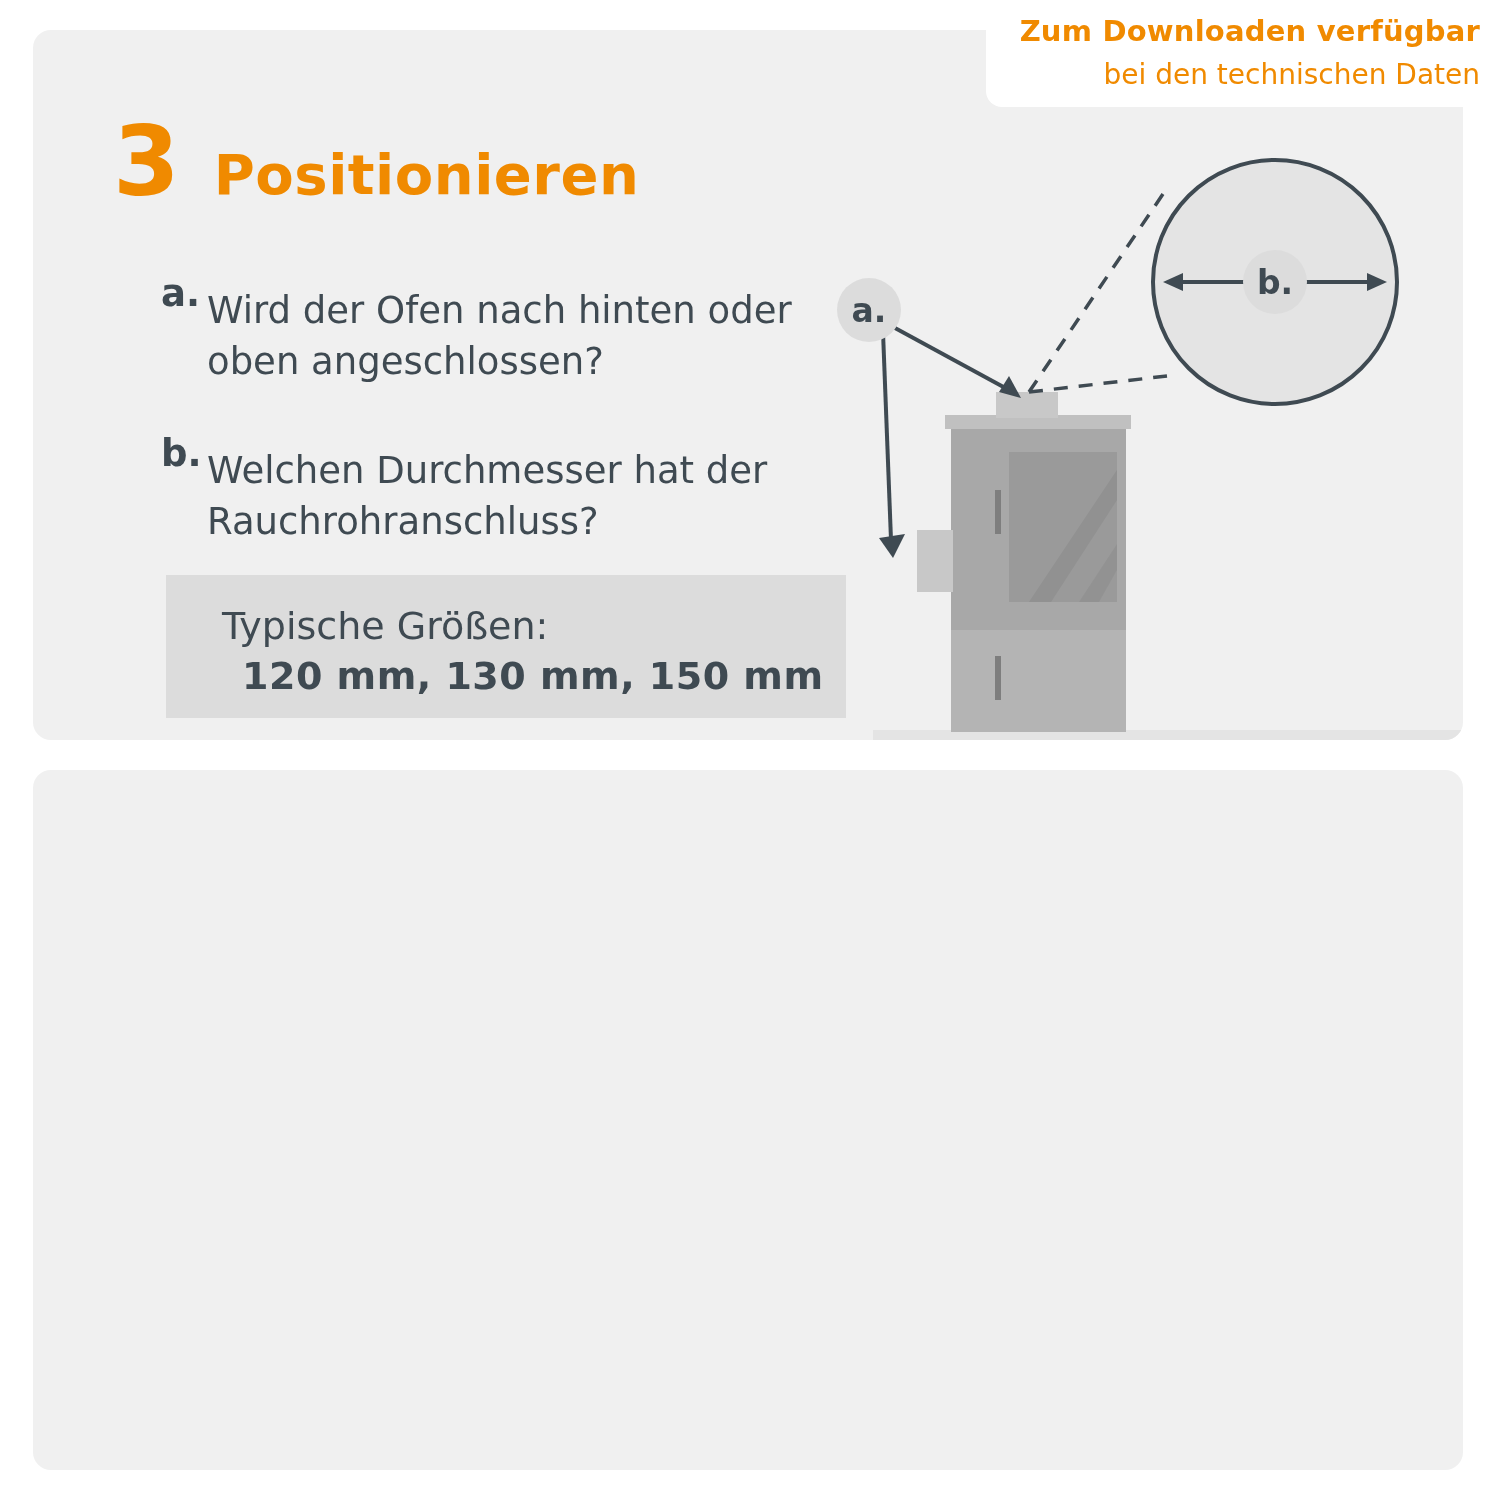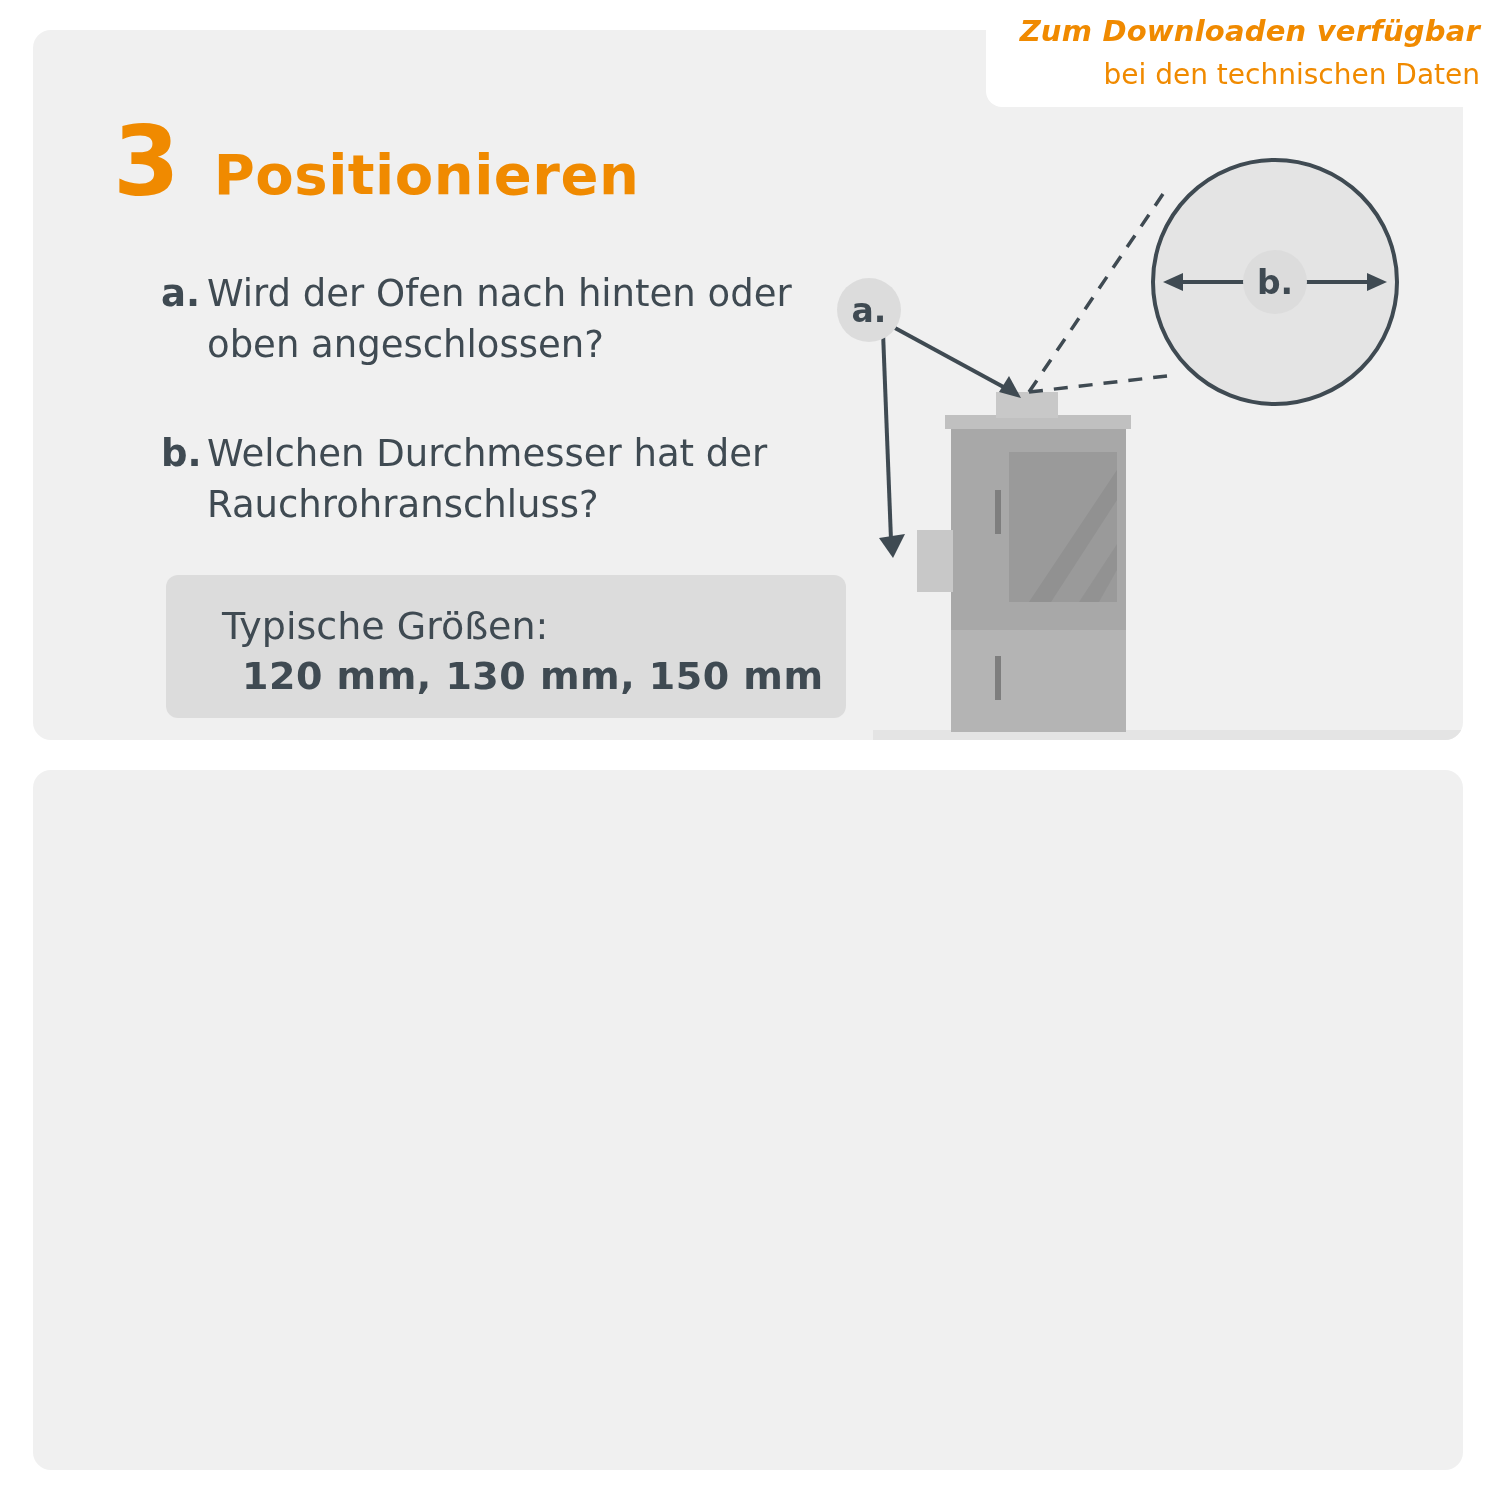--- a/index.html
+++ b/index.html
@@ -31,21 +31,20 @@
     padding:14px 20px 16px 34px;
     text-align:right;
     z-index:6;
   }
   .badge .l1{
     color:#f08a00;
     font-weight:bold;
     font-size:29px;
     letter-spacing:.2px;
     white-space:nowrap;
-    font-style:italic;
   }
   .badge .l2{
     color:#f08a00;
     font-size:28px;
     white-space:nowrap;
     margin-top:10px;
   }
 
   
   .head{position:absolute;display:flex;align-items:flex-end;}
@@ -75,31 +74,32 @@
     font-weight:bold;
     font-size:37px;
     line-height:51px;
     width:46px;
     flex:0 0 46px;
   }
   .item .tx{
     font-size:37px;
     line-height:51px;
     color:#3f4a52;
+    margin-top:17px;
   }
   #i3a{left:128px;top:238px;width:640px;}
   #i3b{left:128px;top:398px;width:640px;}
 
   
   .note{
     position:absolute;
     left:133px;top:545px;
     width:680px;height:143px;
     background:#dcdcdc;
-    border-radius:12px;
+    border-radius:0;
     box-sizing:border-box;
     padding:26px 0 0 56px;
     color:#3f4a52;
   }
   .note .n1{font-size:38px;line-height:50px;}
   .note .n2{font-size:38px;line-height:50px;font-weight:bold;letter-spacing:.5px;margin-left:20px;}
 
   
   .ill{position:absolute;}
   #ill-3{left:800px;top:40px;width:660px;height:700px;}

